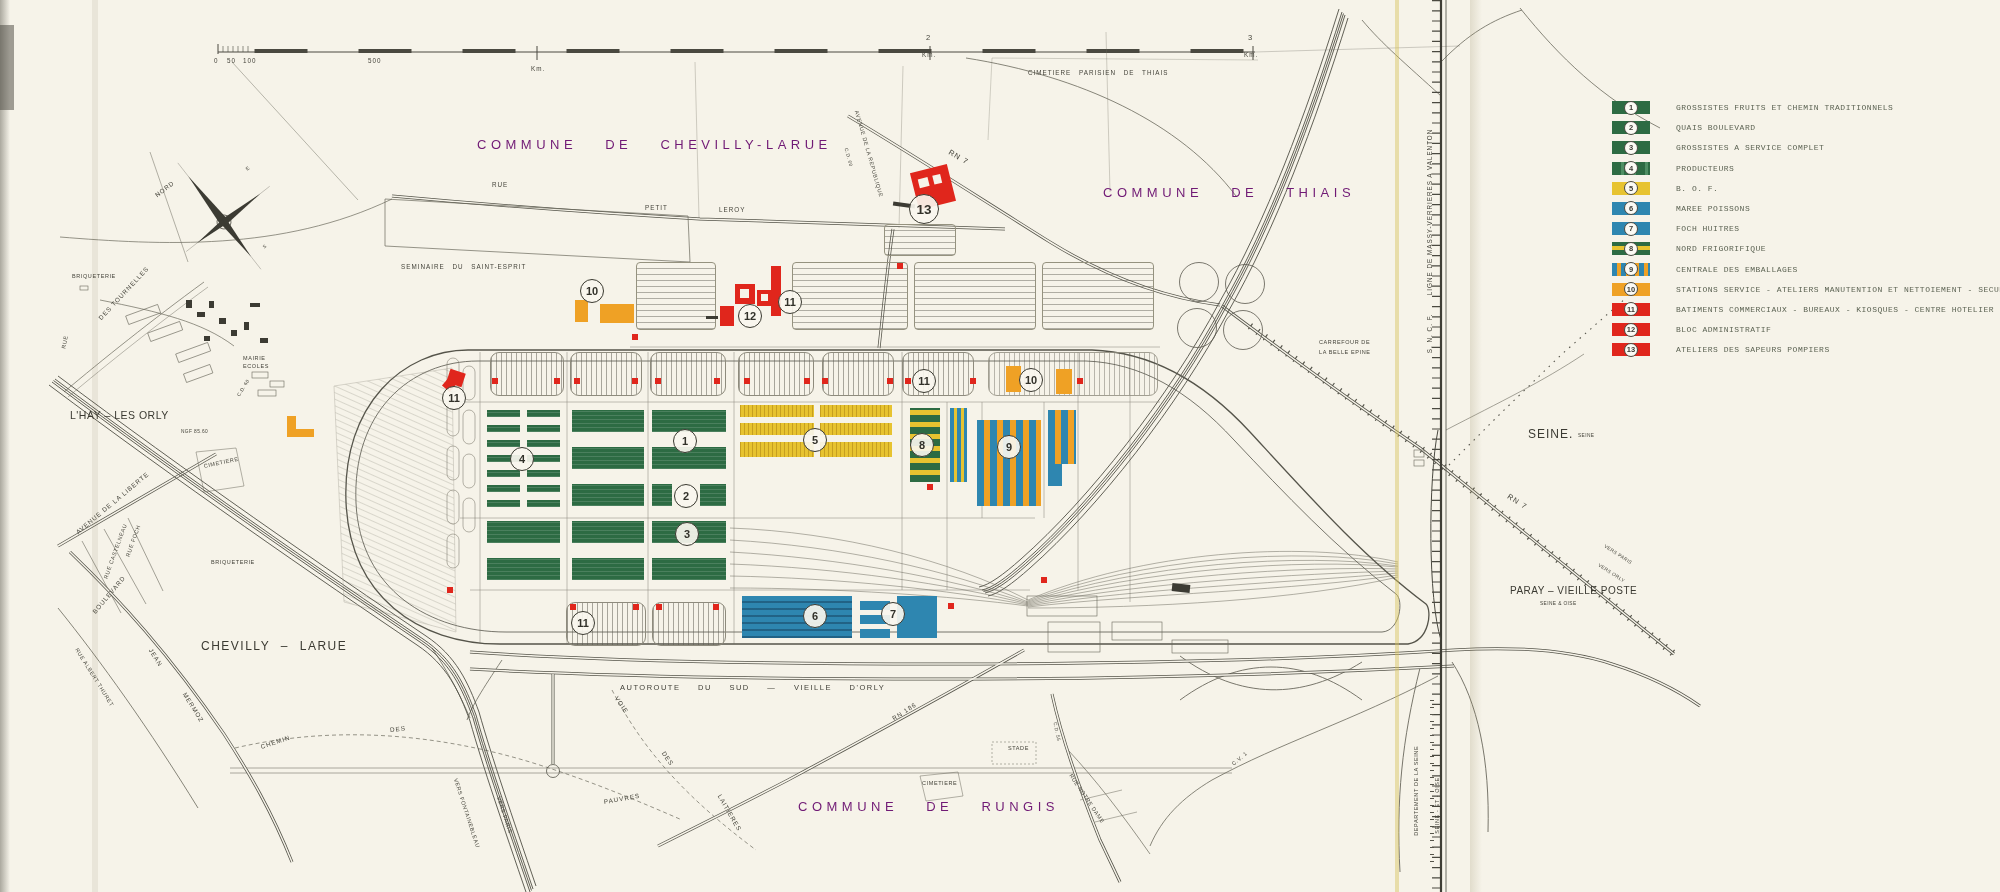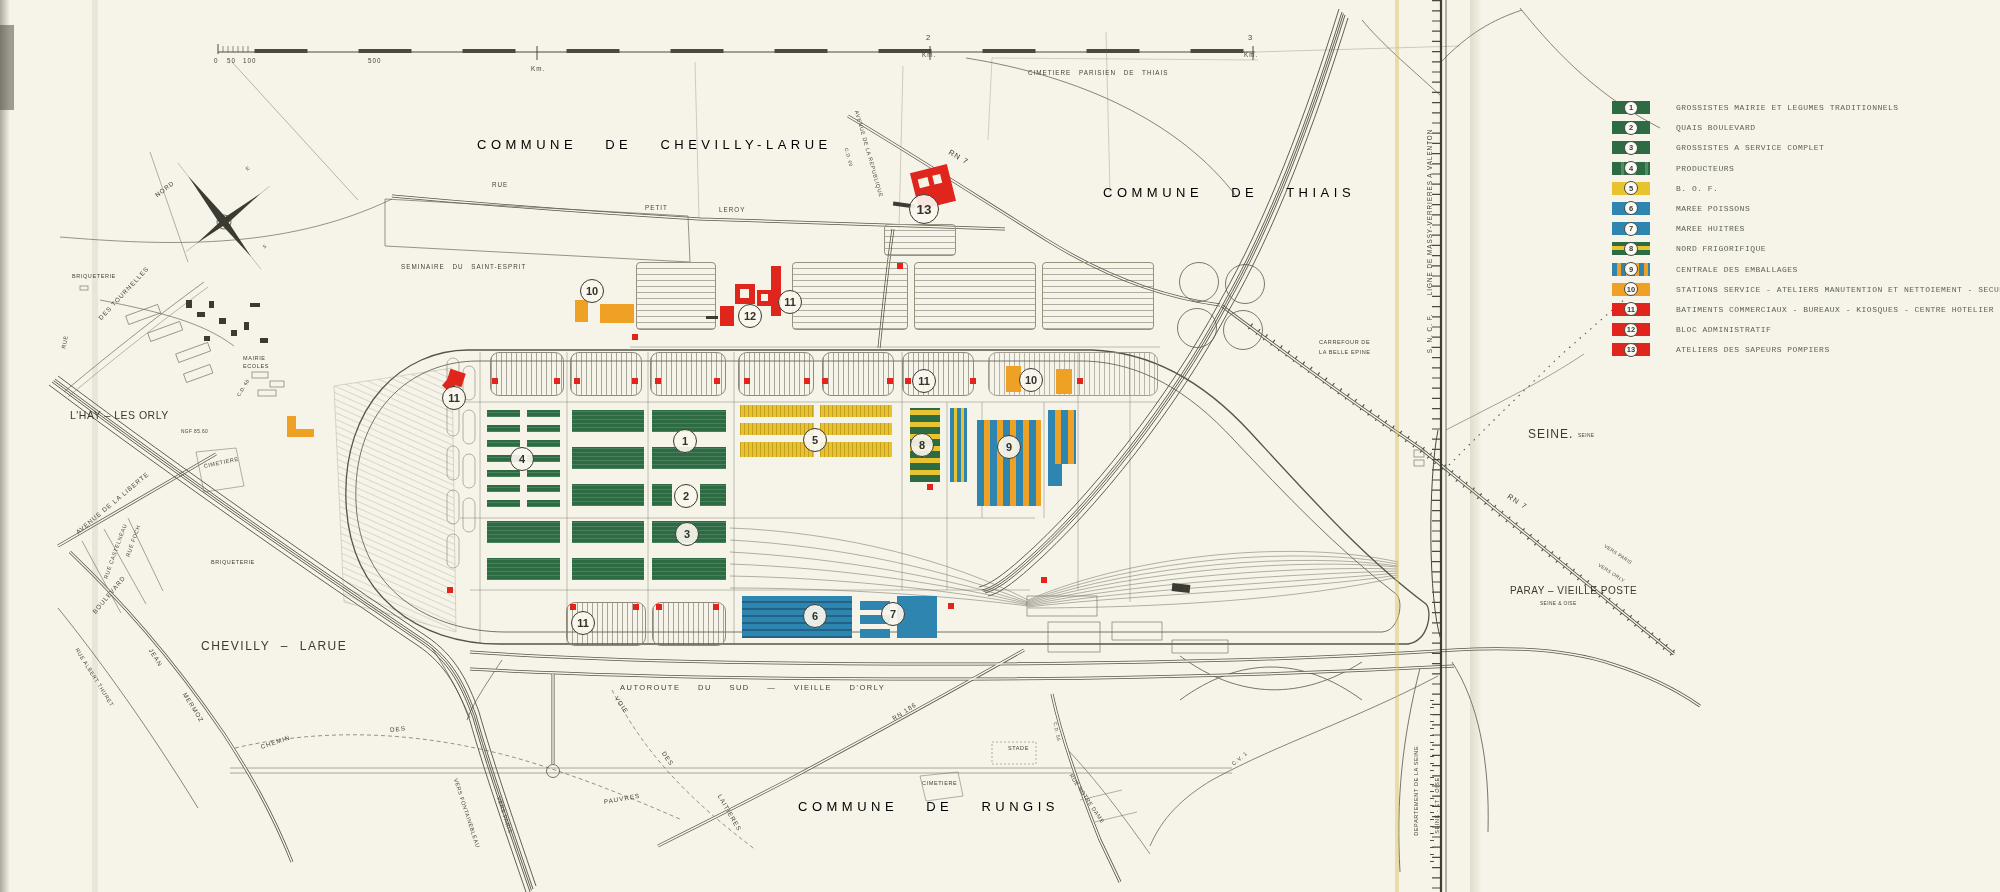--- a/index.html
+++ b/index.html
@@ -10,21 +10,21 @@
   
   .lb{position:absolute;color:#45443b;white-space:nowrap;transform-origin:0 50%;letter-spacing:1px;line-height:1;}
   .s4{font-size:4.8px;letter-spacing:.4px}
   .s5{font-size:5.5px;letter-spacing:.6px}
   .s6{font-size:6.3px;letter-spacing:1px}
   .s7{font-size:7.5px;letter-spacing:1.2px}
   .s8{font-size:7.5px;letter-spacing:1.5px;word-spacing:14px;color:#3f3e36}
   .s10{font-size:10.5px;letter-spacing:.5px;color:#3b3a32}
   .s11{font-size:10px;letter-spacing:.5px;color:#3b3a32}
   .s12{font-size:12px;letter-spacing:1.5px;word-spacing:6px;color:#3b3a32}
-  .s13{font-size:13px;letter-spacing:4.5px;word-spacing:20px;color:#000000}
+  .s13{font-size:13px;letter-spacing:4.5px;word-spacing:20px;color:#701a75}
   
   .bar,.yb,.ob,.rb,.bb,.dot,.hv,.hh,.stp{position:absolute;box-sizing:border-box;}
   .bar{background:#2d6b43;background-image:repeating-linear-gradient(0deg,rgba(255,255,255,.14) 0 1px,transparent 1px 4px);}
   .yb{background:#e7c330;background-image:repeating-linear-gradient(90deg,rgba(150,105,10,.4) 0 1px,transparent 1px 4px);}
   .ob{background:#efa125;}
   .rb{background:#e0261c;}
   .bb{background:#2e86b0;}
   .dot{width:6px;height:6px;background:#e0261c;}
   .hv{background:repeating-linear-gradient(90deg,rgba(90,88,78,.5) 0 1px,transparent 1px 5px);border:1px solid #8e8b7d;border-radius:9px;}
   .hh{background:repeating-linear-gradient(0deg,rgba(90,88,78,.45) 0 1px,transparent 1px 6px);border:1px solid #95927f;border-radius:4px;}
@@ -456,21 +456,21 @@
   <span class="lb s5" style="left:856px;top:108px;transform:rotate(74deg)">AVENUE DE LA REPUBLIQUE</span>
   <span class="lb s4" style="left:845px;top:146px;transform:rotate(74deg)">C.D. 60</span>
   <span class="lb s5" style="left:1319px;top:340px">CARREFOUR DE</span>
   <span class="lb s5" style="left:1319px;top:350px">LA BELLE EPINE</span>
 
   <div id="legend">
     <div class="lrow">
         <div class="sw sg">
           <span class="c">1</span>
         </div>
-        <span class="ltxt">GROSSISTES MAIRIE ET LEGUMES TRADITIONNELS</span>
+        <span class="ltxt">GROSSISTES FRUITS ET CHEMIN TRADITIONNELS</span>
       </div>
     <div class="lrow">
         <div class="sw sg">
           <span class="c">2</span>
         </div>
         <span class="ltxt">QUAIS BOULEVARD</span>
       </div>
     <div class="lrow">
         <div class="sw sg">
           <span class="c">3</span>
@@ -492,21 +492,21 @@
     <div class="lrow">
         <div class="sw sb">
           <span class="c">6</span>
         </div>
         <span class="ltxt">MAREE POISSONS</span>
       </div>
     <div class="lrow">
         <div class="sw sb">
           <span class="c">7</span>
         </div>
-        <span class="ltxt">MAREE HUITRES</span>
+        <span class="ltxt">FOCH HUITRES</span>
       </div>
     <div class="lrow">
         <div class="sw s8w">
           <span class="c">8</span>
         </div>
         <span class="ltxt">NORD FRIGORIFIQUE</span>
       </div>
     <div class="lrow">
         <div class="sw s9w">
           <span class="c">9</span>

